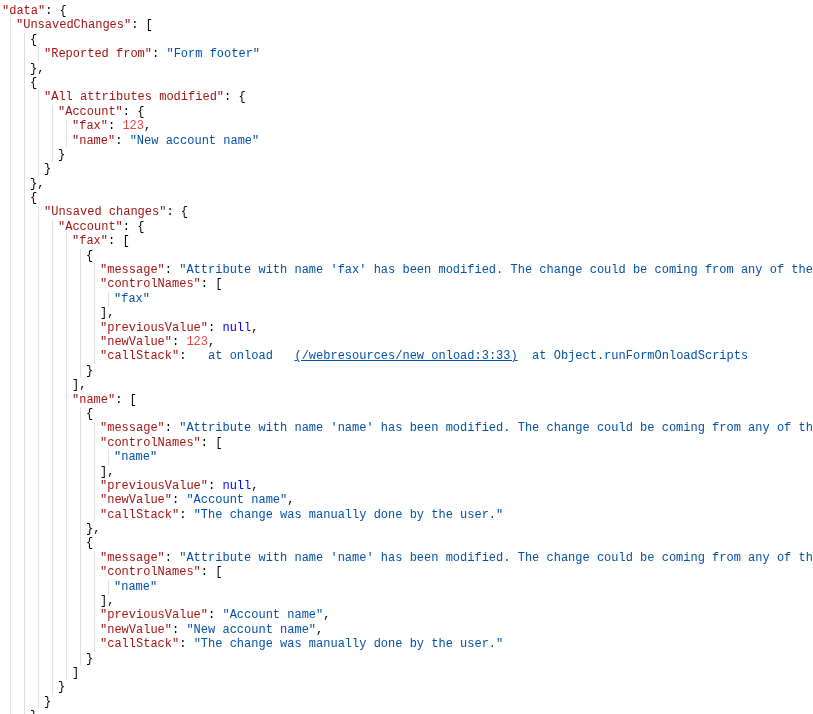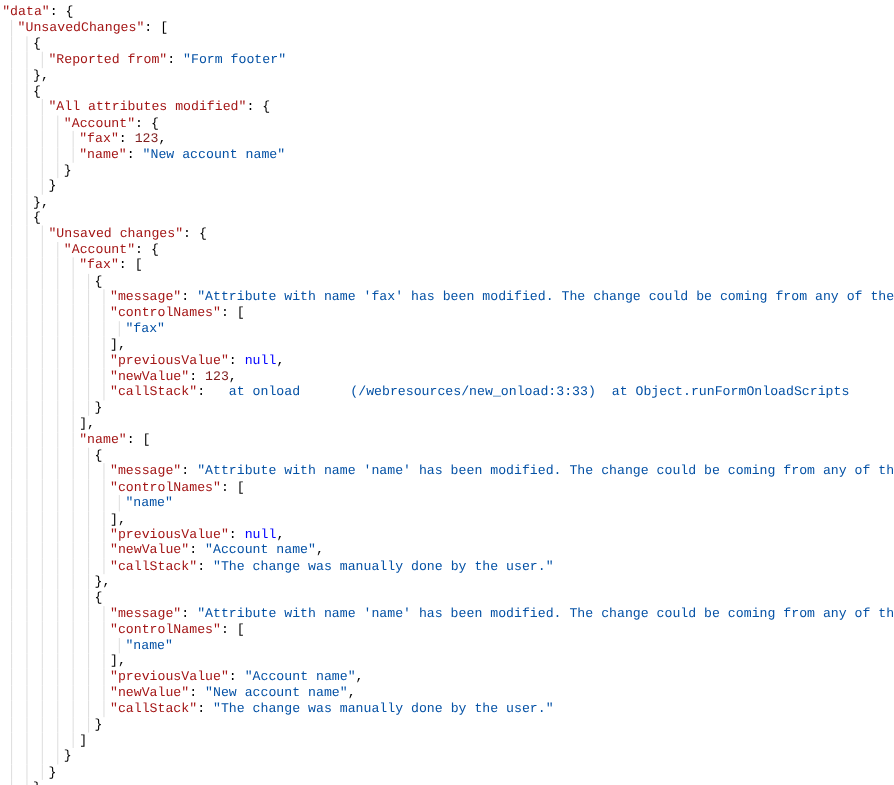--- a/index.html
+++ b/index.html
@@ -12,34 +12,34 @@
     color: #000;
     white-space: nowrap;
   }
   .ln {
     position: relative;
     padding-left: 0;
     white-space: pre;
   }
   .key { color: #a31515; }
   .str { color: #0451a5; }
-  .num { color: #7f1d1d; margin-top: 11px; }
+  .num { color: #ef4444; margin-top: 11px; }
   .nul { color: #0000ff; }
   .pun { color: #000000; }
   .guide {
     position: absolute;
     top: 0;
     bottom: 0;
     width: 1px;
     background: #e0e0e0;
   }
   .link {
     color: #0451a5;
+    text-decoration: underline;
     cursor: pointer;
-    margin-left: 24px;
   }
   .seg { display: inline; }
 </style>
 </head>
 <body>
 
 <div id="code">
     <div class="ln" style="padding-left: 2px;"><span class="key seg">"data"</span><span class="pun seg">: {</span></div>
     <div class="ln" style="padding-left: 16px;"><span class="guide" style="left: 10px;"></span><span class="key seg">"UnsavedChanges"</span><span class="pun seg">: [</span></div>
     <div class="ln" style="padding-left: 30px;"><span class="guide" style="left: 10px;"></span><span class="guide" style="left: 24px;"></span><span class="pun seg">{</span></div>

